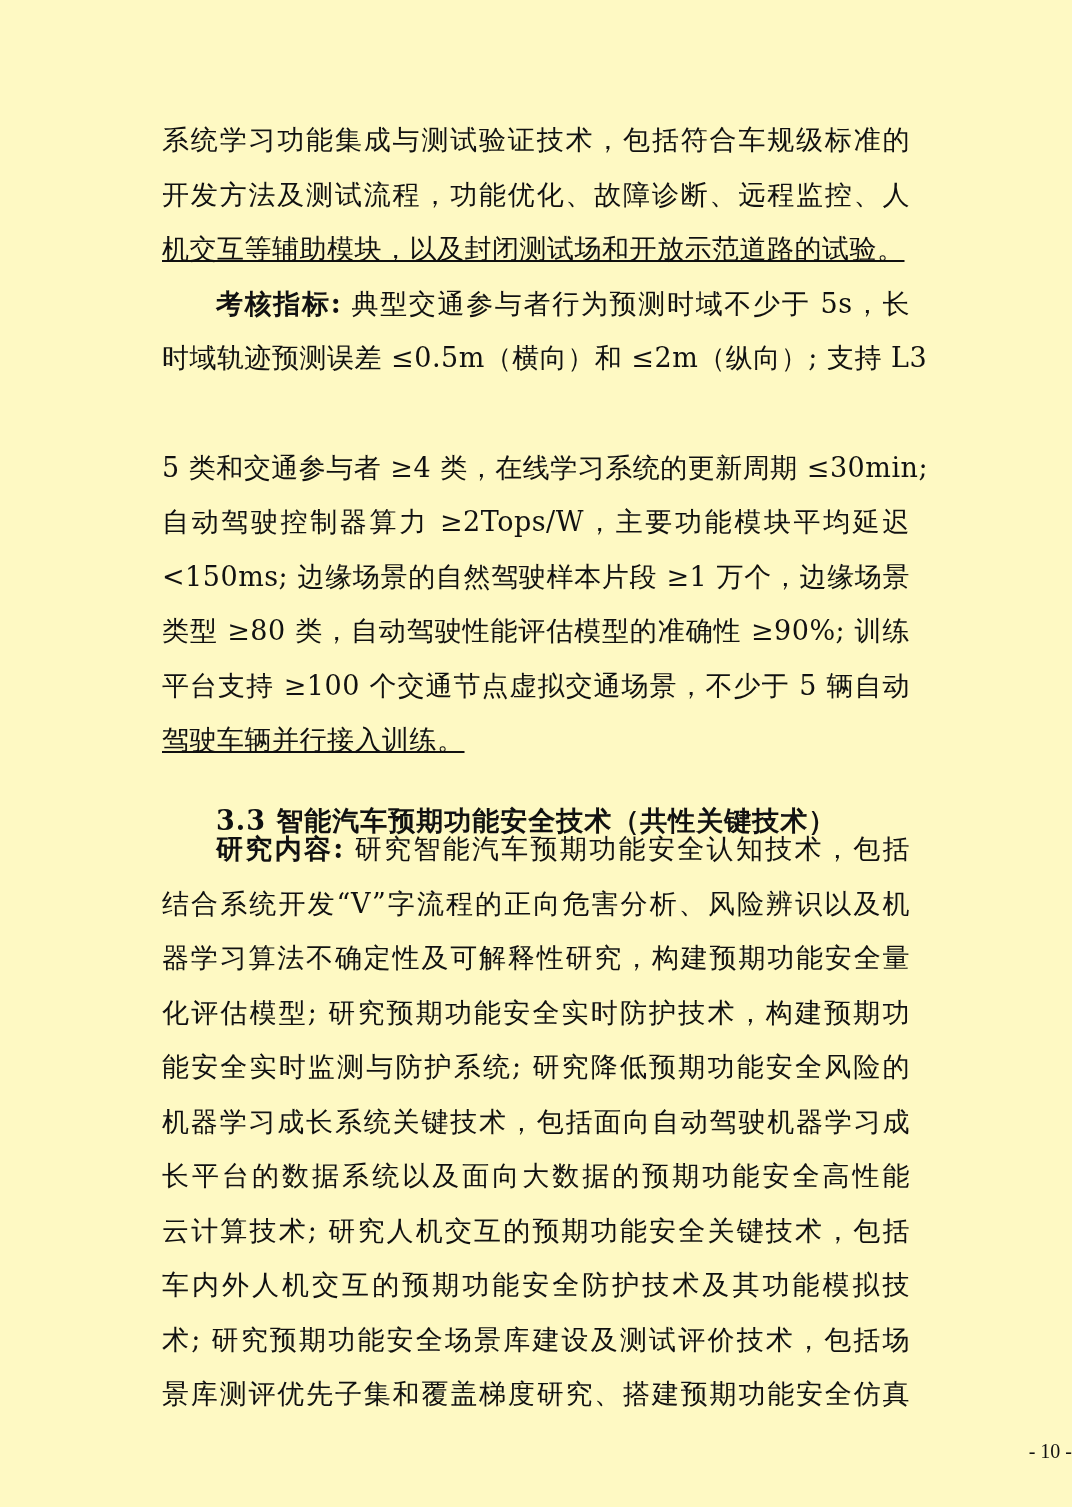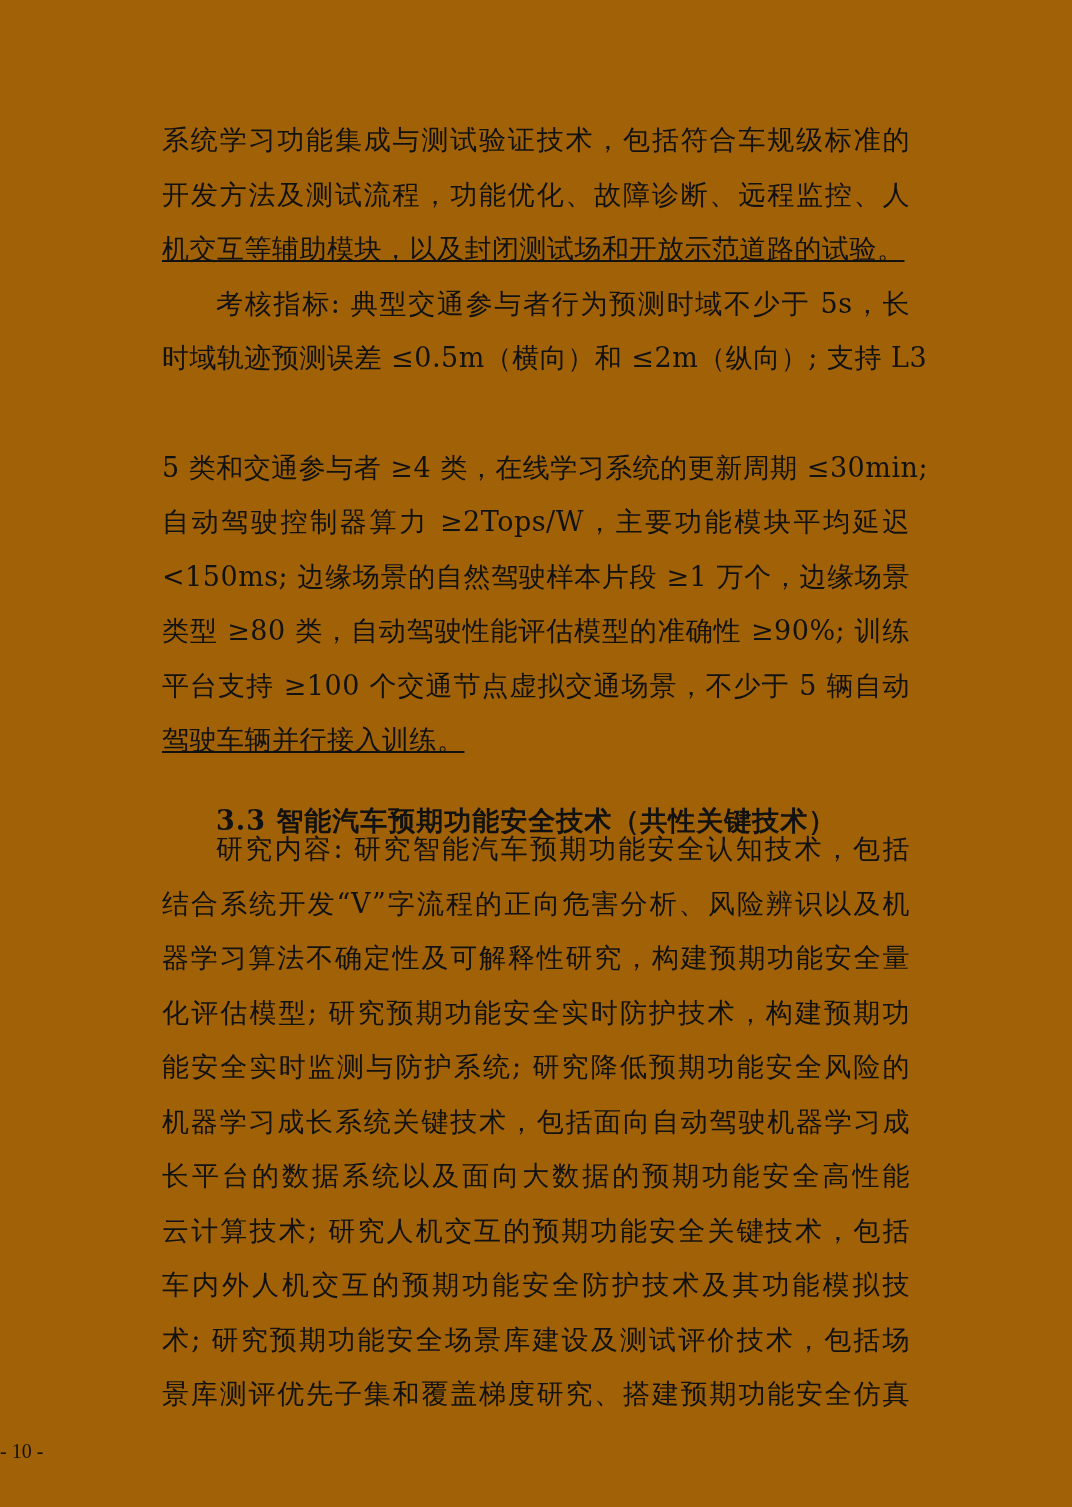--- a/index.html
+++ b/index.html
@@ -1,27 +1,27 @@
 <!DOCTYPE html>
 <html><head>
 <meta charset="utf-8">
 <style>
   html, body { margin:0; padding:0; background:#ffffff; }
   body { width:1072px; height:1507px; position:relative; overflow:hidden;
          font-family: "DejaVu Serif", "Liberation Serif", serif; color:#111; }
-  .page { position:absolute; left:0; top:0; width:1072px; height:1507px; background:#a16207; }
+  .page { position:absolute; left:0; top:0; width:1072px; height:1507px; background:#fef9c3; }
   .line { position:absolute; left:162px; width:748px; height:40px; font-size:27px;
           line-height:40px; white-space:nowrap; text-align:justify; text-align-last:justify;
           letter-spacing:0.5px; }
   .line.last { text-align-last:left;text-decoration:underline; }
   .indent { left:216px; width:694px; }
-  .b { font-weight:normal; }
+  .b { font-weight:bold; }
   .heading { position:absolute; left:216px; height:40px; font-size:27px; line-height:40px;
              font-weight:bold; white-space:nowrap; letter-spacing:1px;margin-top:26px; }
-  .pageno { position:absolute; left:0; width:1072px; top:1400px; text-align:left;
+  .pageno { position:absolute; left:0; width:1072px; top:1400px; text-align:right;
             font-family:"Liberation Serif", serif; font-size:20px; }
 </style>
 </head>
 <body>
 
 <div class="page">
 
   <div class="line" style="top:120px">系统学习功能集成与测试验证技术，包括符合车规级标准的</div>
   <div class="line" style="top:175px">开发方法及测试流程，功能优化、故障诊断、远程监控、人</div>
   <div class="line last" style="top:229px">机交互等辅助模块，以及封闭测试场和开放示范道路的试验。</div>

